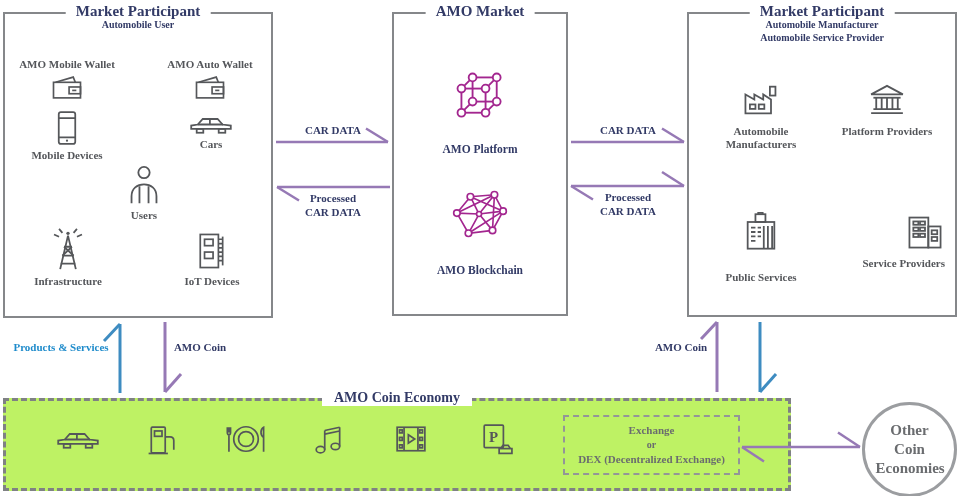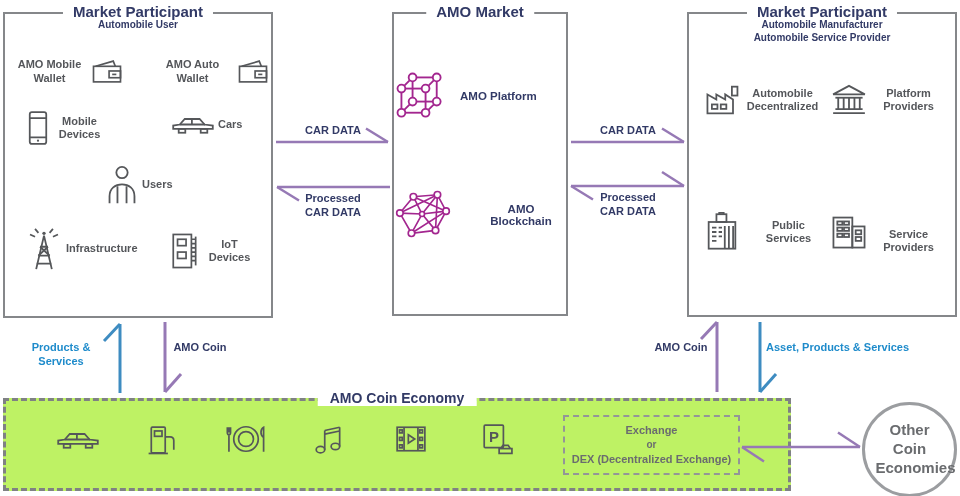--- a/index.html
+++ b/index.html
@@ -1,24 +1,24 @@
 <!DOCTYPE html>
 <html><head>
 <meta charset="utf-8">
 <style>
   html,body{margin:0;padding:0;background:#fff;}
   .canvas{position:relative;width:960px;height:496px;background:#fff;
-          font-family:Liberation Sans, sans-serif;overflow:hidden;}
+          font-family:Liberation Serif, serif;overflow:hidden;}
   .box{position:absolute;border:2px solid #85878A;background:#fff;box-sizing:border-box;z-index:1;}
   .box-title{position:absolute;top:-11px;left:50%;transform:translateX(-50%);
              background:#fff;padding:0 10px;font-size:15px;font-weight:bold;
              color:#323A66;white-space:nowrap;z-index:2;}
   .box-sub{position:absolute;left:0;right:0;text-align:center;font-size:10px;
            font-weight:bold;color:#323A66;line-height:1.2;}
-  .item{position:absolute;display:flex;flex-direction:row;align-items:center;gap:3px;}
+  .item{position:absolute;display:flex;flex-direction:column;align-items:center;gap:3px;}
   .item-label{font-size:11px;font-weight:bold;color:#54565A;text-align:center;line-height:1.2;}
   .icon-slot{display:flex;align-items:center;justify-content:center;}
   .slot44{height:44px;}
   svg.ic{display:block;stroke:#55575A;fill:none;stroke-width:1.6;}
   svg.ic-m{display:block;stroke:#A3268F;fill:none;stroke-width:2;}
   .mid-label{font-size:11.5px;font-weight:bold;color:#323A66;text-align:center;}
   .flow-label{position:absolute;font-size:11px;font-weight:bold;text-align:center;
               line-height:1.25;z-index:6;}
   .navy{color:#323A66;}
   .blue{color:#1E8BCB;}
@@ -128,21 +128,21 @@
           <path d="M21 7 H25 M21 11 H25 M21 15 H25 M21 19 H25 M21 23 H25 M21 27 H25"></path>
         </svg>
       </span>
       <div class="item-label">IoT Devices</div>
     </div>
   </div>
 
   <div class="box" style="left:392px;top:12px;width:176px;height:304px;">
     <div class="box-title">AMO Market</div>
 
-    <div class="item" style="left:0;right:0;top:56px;gap:14px;">
+    <div class="item" style="left:0;right:0;top:56px;gap:21px;">
       <span class="icon-slot">
         <svg class="ic-m" width="52" height="52" viewBox="0 0 56 56">
           <rect x="20" y="8" width="26" height="26"></rect>
           <rect x="8" y="20" width="26" height="26"></rect>
           <path d="M20 8 L8 20 M46 8 L34 20 M20 34 L8 46 M46 34 L34 46"></path>
           <circle cx="20" cy="8" r="4.2" fill="#fff"></circle>
             <circle cx="46" cy="8" r="4.2" fill="#fff"></circle>
           <circle cx="20" cy="34" r="4.2" fill="#fff"></circle>
             <circle cx="46" cy="34" r="4.2" fill="#fff"></circle>
           <circle cx="8" cy="20" r="4.2" fill="#fff"></circle>
@@ -180,21 +180,21 @@
 
     <div class="item" style="left:14px;top:64px;width:116px;">
       <span class="icon-slot slot44">
         <svg class="ic" width="40" height="36" viewBox="0 0 36 32">
           <path d="M4 28 V11 L12 15.5 V11 L20 15.5 V11 L27 15.5 V28 Z"></path>
           <rect x="26" y="4" width="5" height="8"></rect>
           <rect x="8" y="20" width="5" height="4"></rect>
           <rect x="16" y="20" width="5" height="4"></rect>
         </svg>
       </span>
-      <div class="item-label">Automobile Decentralized</div>
+      <div class="item-label">Automobile Manufacturers</div>
     </div>
 
     <div class="item" style="left:140px;top:64px;width:116px;">
       <span class="icon-slot slot44">
         <svg class="ic" width="40" height="34" viewBox="0 0 34 30">
           <path d="M3 10 L17 2.5 L31 10 Z"></path>
           <path d="M5 13 H29"></path>
           <path d="M7.5 13 V23 M12.3 13 V23 M17 13 V23 M21.8 13 V23 M26.5 13 V23"></path>
           <path d="M5 23 H29 M3 26.5 H31"></path>
         </svg>
@@ -314,21 +314,20 @@
     <div>CAR DATA</div>
   </div>
   <div class="flow-label navy" style="left:583px;top:124px;width:90px;">CAR DATA</div>
   <div class="flow-label navy" style="left:587px;top:191px;width:82px;">
     <div>Processed</div>
     <div>CAR DATA</div>
   </div>
   <div class="flow-label blue" style="left:8px;top:341px;width:106px;">Products &amp; Services</div>
   <div class="flow-label navy" style="left:172px;top:341px;width:56px;">AMO Coin</div>
   <div class="flow-label navy" style="left:653px;top:341px;width:56px;">AMO Coin</div>
-  <div class="flow-label blue" style="left:766px;top:341px;width:146px;text-align:left;">Asset, Products &amp; Services</div>
 
   <svg class="arrows" width="960" height="496">
 
     <g stroke="#9679B5" stroke-width="2.5" fill="none">
       <path d="M276 142 H388"></path>
         <path d="M388 142 L366 128.5"></path>
     </g>
     <g stroke="#9679B5" stroke-width="2.5" fill="none">
       <path d="M277 187 H390"></path>
         <path d="M277 187 L299 200.5"></path>

